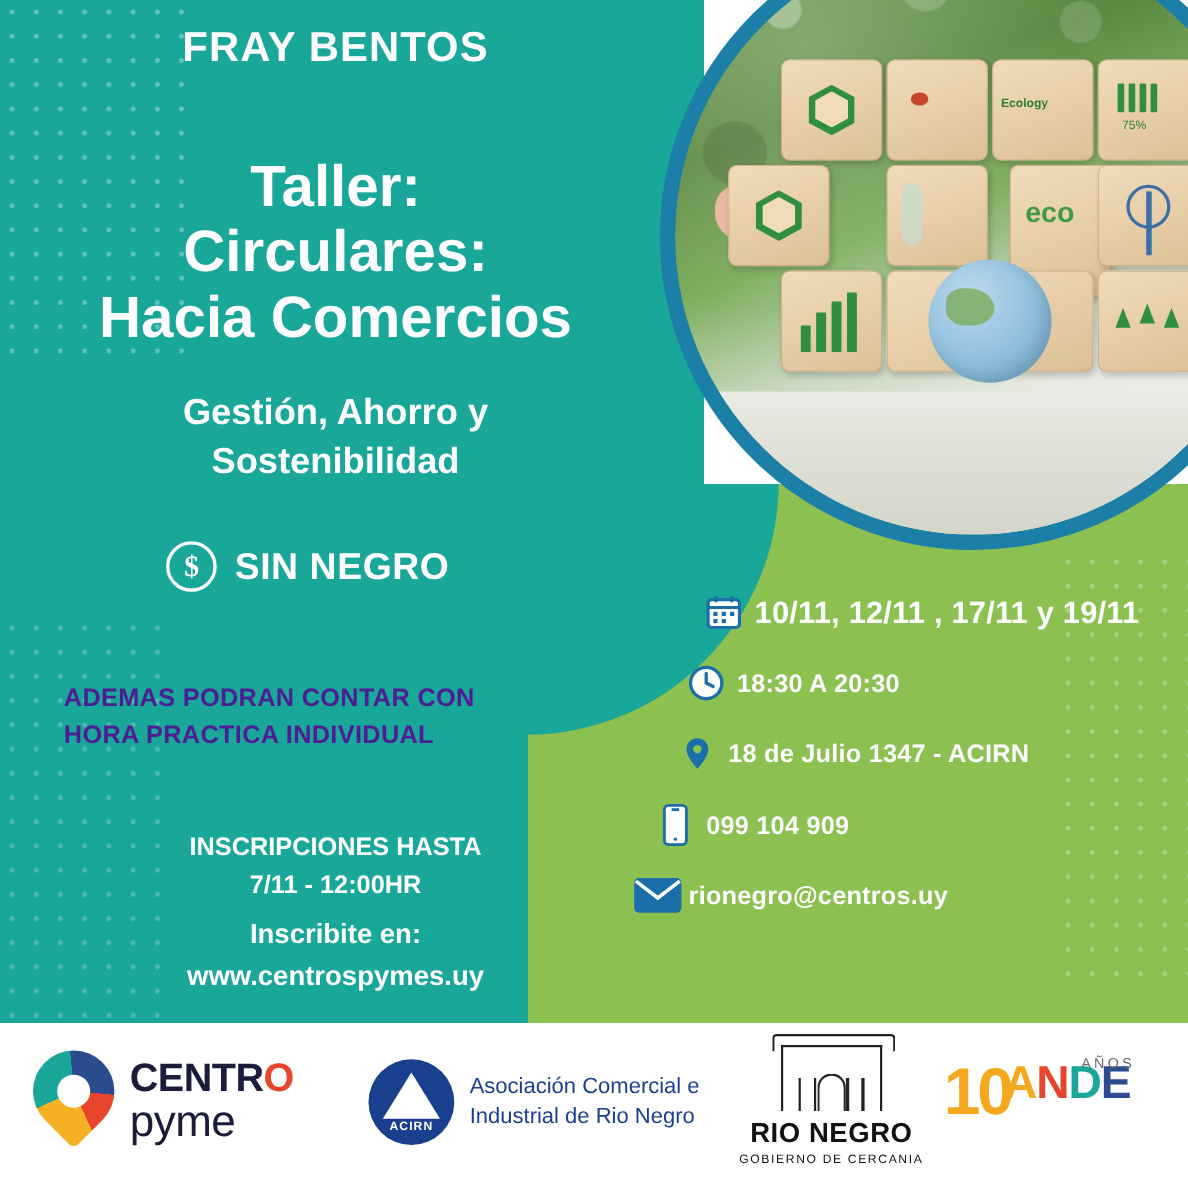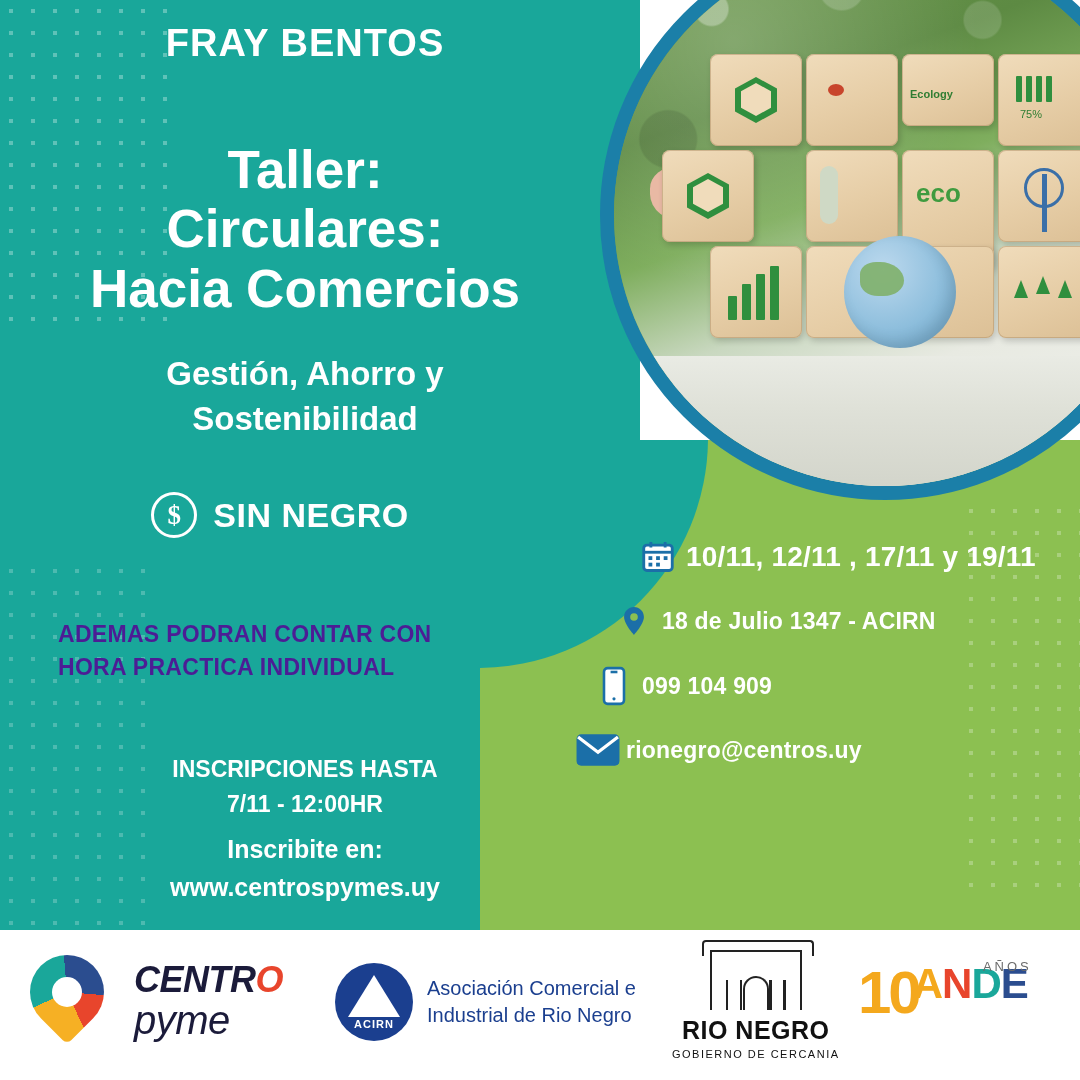--- a/index.html
+++ b/index.html
@@ -233,21 +233,21 @@
     position: absolute; left: 0; top: 0;
     width: 74px; height: 74px; border-radius: 50% 50% 50% 8%;
     transform: rotate(-45deg);
     background: conic-gradient(from 200deg, #f6b024 0deg 90deg, #1aa79a 90deg 200deg, #2b4d8f 200deg 300deg, #e8452c 300deg 360deg);
   }
   .cp-hole {
     position: absolute; left: 22px; top: 22px;
     width: 30px; height: 30px; border-radius: 50%;
     background: #ffffff;
   }
-  .cp-text { margin-left: 30px; line-height: 1; font-style: italic; }
+  .cp-text { margin-left: 14px; line-height: 1; }
   .cp-text .l1 { font-size: 36px; font-weight: bold; color: #1b1b3a; letter-spacing: -.5px; }
   .cp-text .l1 .o { color: #e8452c; }
   .cp-text .l2 { font-size: 40px; color: #1b1b3a; margin-top: 2px; letter-spacing: -.5px; }
 
   
   .acirn { left: 335px; top: 963px; }
   .acirn-mark {
     position: relative; width: 78px; height: 78px; border-radius: 50%;
     background: #1b3f8f;
     display: flex; align-items: flex-end; justify-content: center;
@@ -332,39 +332,39 @@
 
       <div class="blocks">
 
         <div class="blk" style="left:0px; top:0px; width:92px; height:92px;">
           <div class="hexicon" style="left:25px; top:23px;"></div>
           <div class="hexicon inner" style="left:31px; top:29px;"></div>
         </div>
         <div class="blk" style="left:96px; top:0px; width:92px; height:92px;">
           <div style="position:absolute;left:22px;top:30px;width:16px;height:12px;border-radius:50%;background:#c8452c;"></div>
         </div>
-        <div class="blk" style="left:192px; top:0px; width:92px; height:72px;">
+        <div class="blk" style="left:192px; top:0px; width:92px; height:92px;">
           <div class="blk-label" style="left:8px; top:34px; font-weight:bold;">Ecology</div>
         </div>
         <div class="blk" style="left:288px; top:0px; width:92px; height:92px;">
           <div class="bar" style="left:18px; top:22px; width:6px; height:26px;"></div>
           <div class="bar" style="left:28px; top:22px; width:6px; height:26px;"></div>
           <div class="bar" style="left:38px; top:22px; width:6px; height:26px;"></div>
           <div class="bar" style="left:48px; top:22px; width:6px; height:26px;"></div>
           <div class="blk-label" style="left:22px; top:54px;">75%</div>
         </div>
 
         <div class="blk" style="left:-48px; top:96px; width:92px; height:92px;">
           <div class="hexicon" style="left:25px; top:23px;"></div>
           <div class="hexicon inner" style="left:31px; top:29px;"></div>
         </div>
         <div class="blk" style="left:96px; top:96px; width:92px; height:92px;">
           <div style="position:absolute;left:14px;top:16px;width:18px;height:58px;border-radius:9px;background:#cfd9c5;"></div>
         </div>
-        <div class="blk" style="left:192px; top:96px; width:92px; height:120px;">
+        <div class="blk" style="left:208px; top:96px; width:92px; height:120px;">
           <div class="blk-label" style="left:14px; top:28px; font-size:26px; font-weight:bold; color:#3f9b3f;">eco</div>
         </div>
         <div class="blk" style="left:288px; top:96px; width:92px; height:92px;">
           <div class="turbine-pole" style="left:44px; top:24px; height:58px;"></div>
           <div style="position:absolute;left:26px;top:18px;width:40px;height:40px;border-radius:50%;border:3px solid #3a6fa8;"></div>
         </div>
 
         <div class="blk" style="left:0px; top:192px; width:92px; height:92px;">
           <div class="bar" style="left:18px; top:50px; width:9px; height:24px; background:#2f8f3e;"></div>
           <div class="bar" style="left:32px; top:38px; width:9px; height:36px; background:#2f8f3e;"></div>
@@ -425,20 +425,29 @@
           <rect x="6" y="11.5" width="2.4" height="2.4" fill="#1b6fa8" stroke="none"></rect>
           <rect x="10.8" y="11.5" width="2.4" height="2.4" fill="#1b6fa8" stroke="none"></rect>
           <rect x="15.6" y="11.5" width="2.4" height="2.4" fill="#1b6fa8" stroke="none"></rect>
           <rect x="6" y="15.6" width="2.4" height="2.4" fill="#1b6fa8" stroke="none"></rect>
           <rect x="10.8" y="15.6" width="2.4" height="2.4" fill="#1b6fa8" stroke="none"></rect>
         </svg>
       </div>
       <div class="txt">10/11, 12/11 , 17/11 y 19/11</div>
     </div>
 
+    <div class="info-row" style="margin-left:-16px;">
+      <div class="ico">
+        <svg width="38" height="38" viewBox="0 0 24 24" fill="none" stroke="#1b6fa8" stroke-width="1.9">
+          <circle cx="12" cy="12" r="9" fill="#ffffff" stroke="#1b6fa8"></circle>
+          <polyline points="12,6.5 12,12 16,14" stroke-linecap="round"></polyline>
+        </svg>
+      </div>
+      <div class="txt">18:30 A 20:30</div>
+    </div>
 
     <div class="info-row" style="margin-left:-24px;">
       <div class="ico">
         <svg width="34" height="38" viewBox="0 0 24 24" fill="#1b6fa8">
           <path d="M12 2.2c-3.9 0-7 3.1-7 7 0 5.1 7 12.6 7 12.6s7-7.5 7-12.6c0-3.9-3.1-7-7-7z"></path>
           <circle cx="12" cy="9.2" r="2.7" fill="#8cc051"></circle>
         </svg>
       </div>
       <div class="txt">18 de Julio 1347 - ACIRN</div>
     </div>

